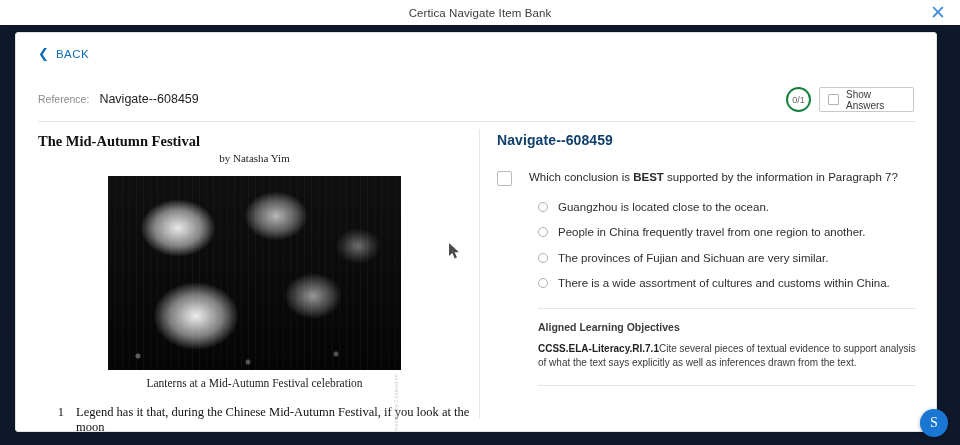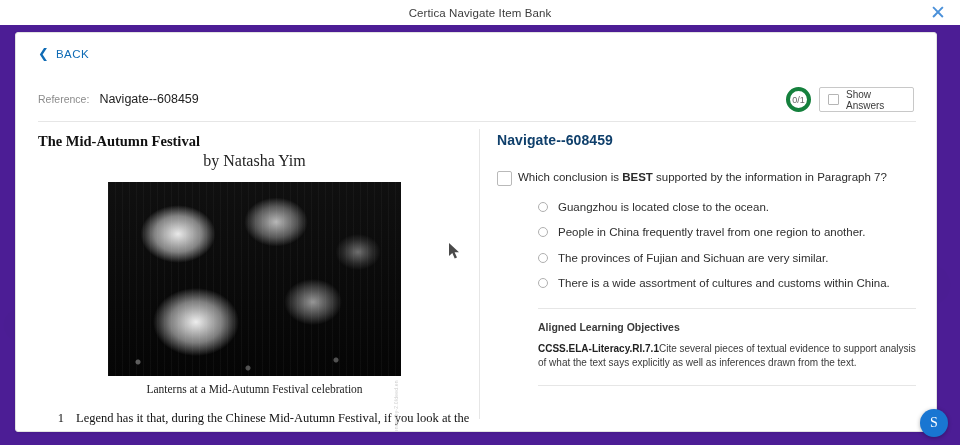--- a/index.html
+++ b/index.html
@@ -6,21 +6,21 @@
   html, body {
     margin: 0; padding: 0;
     width: 960px; height: 445px;
     overflow: hidden;
     background: #ffffff;
     font-family: "Liberation Sans", sans-serif;
   }
   #app {
     position: relative;
     width: 960px; height: 445px;
-    background: #4c1d95;
+    background: #0f172a;
   }
 
   
   .topbar {
     position: absolute; top: 0; left: 0;
     width: 960px; height: 25px;
     background: #ffffff;
     display: flex; align-items: center; justify-content: center;
   }
   .topbar-title {
@@ -85,21 +85,21 @@
   .ref-row {
     position: absolute; left: 22px; top: 59px;
     display: flex; align-items: baseline; gap: 10px;
   }
   .ref-label { font-size: 10.5px; color: #8b8b8b; }
   .ref-value { font-size: 12.5px; color: #222; }
 
   .score-pill {
     position: absolute; right: 125px; top: 54px;
     width: 25px; height: 25px;
-    border: 4px solid #15803d;
+    border: 2px solid #15803d;
     border-radius: 50%;
     display: flex; align-items: center; justify-content: center;
     font-size: 9px; color: #666;
     background: #fff;
     margin-left: 17px;
   }
   .show-answers {
     position: absolute; right: 22px; top: 54px;
     width: 95px; height: 25px;
     border: 1px solid #c8c8c8;
@@ -146,21 +146,21 @@
     text-align: left;
     font-family: "Liberation Serif", serif;
     font-size: 14.5px;
     font-weight: bold;
     color: #111;
     margin-top: 4px;
   }
   .psg-author {
     text-align: center;
     font-family: "Liberation Serif", serif;
-    font-size: 16px;
+    font-size: 11px;
     color: #222;
     margin-top: 2px;
   }
   .photo-wrap {
     position: relative;
     margin: 12px auto 0 auto;
     width: 293px; height: 194px;
     background: #0c0c0c;
   }
   .photo {
@@ -209,21 +209,21 @@
   .para-num { width: 38px; text-align: right; padding-right: 12px; }
   .para-text { flex: 1; }
 
   
   .q-id {
     font-size: 14px; color: #0f3f6b; font-weight: bold;
     margin: 3px 0 0 3px;
     letter-spacing: .1px;
   }
   .q-row {
-    display: flex; align-items: center; gap: 6px;
+    display: flex; align-items: center; gap: 17px;
     margin-top: 22px;
   }
   .q-check {
     width: 15px; height: 15px;
     border: 1px solid #b9b9b9;
     border-radius: 2px;
     background: #fff;
     flex: none;
     margin-top: 1px;
     margin-left: 3px;

